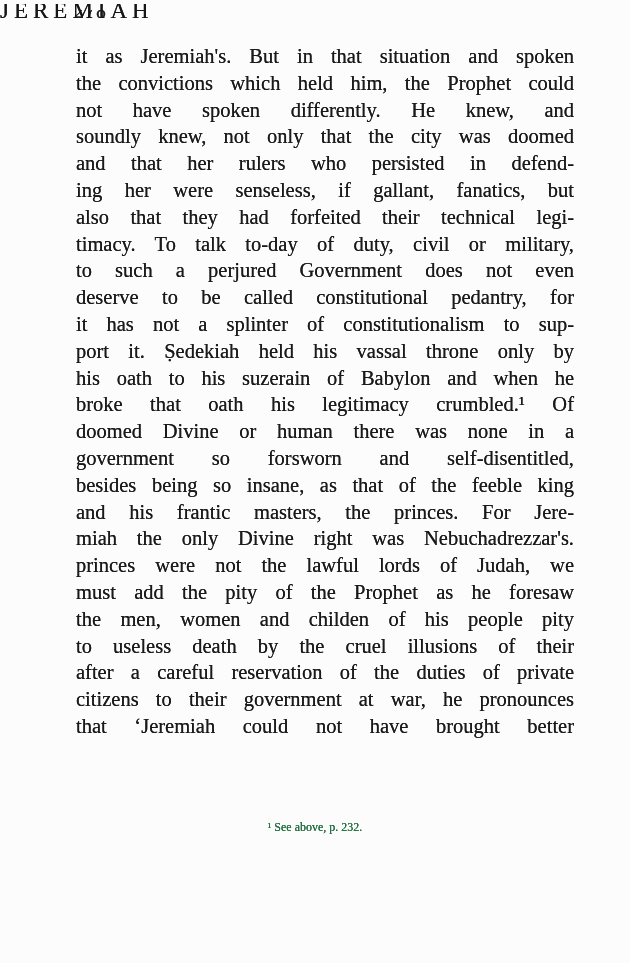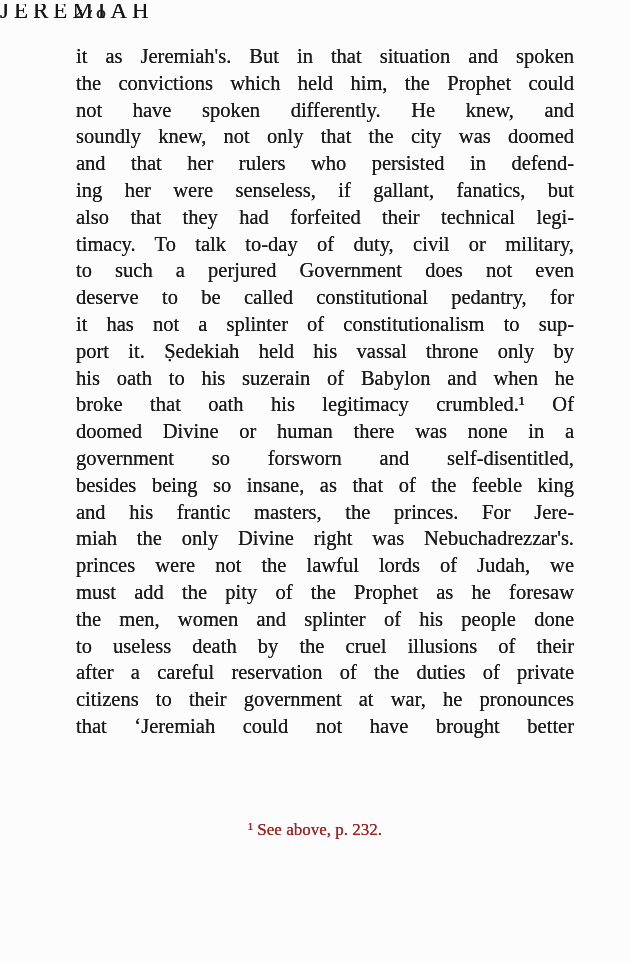--- a/index.html
+++ b/index.html
@@ -70,22 +70,22 @@
     text-shadow: 0 0 0.55px rgba(20,20,20,0.9);
     overflow: visible;
   }
   
   .footnote {
     position: absolute;
     left: 0;
     top: 820px;
     width: 100%;
     text-align: center;
-    font-size: 17px;
-    color: #b91c1c;
+    font-size: 12px;
+    color: #15803d;
     text-shadow: 0 0 0.4px rgba(20,20,20,0.85);
   }
 </style>
 </head>
 <body>
 
 <div class="page" style="background: rgb(252, 252, 252); color: rgb(26, 26, 26);">
 
   <div class="pagenum-clip">
     <span class="pagenum">278</span>
@@ -110,21 +110,21 @@
     <div class="line">port it. Ṣedekiah held his vassal throne only by</div>
     <div class="line">his oath to his suzerain of Babylon and when he</div>
     <div class="line">broke that oath his legitimacy crumbled.¹ Of</div>
     <div class="line">doomed Divine or human there was none in a</div>
     <div class="line">government so forsworn and self-disentitled,</div>
     <div class="line">besides being so insane, as that of the feeble king</div>
     <div class="line">and his frantic masters, the princes. For Jere-</div>
     <div class="line">miah the only Divine right was Nebuchadrezzar's.</div>
     <div class="line">princes were not the lawful lords of Judah, we</div>
     <div class="line">must add the pity of the Prophet as he foresaw</div>
-    <div class="line">the men, women and splinter of his people done</div>
+    <div class="line">the men, women and childen of his people pity</div>
     <div class="line">to useless death by the cruel illusions of their</div>
     <div class="line">after a careful reservation of the duties of private</div>
     <div class="line">citizens to their government at war, he pronounces</div>
     <div class="line">that ʻJeremiah could not have brought better</div>
   </div>
 
   <div class="footnote">
     <span>¹ See above, p. 232.</span>
   </div>
 

